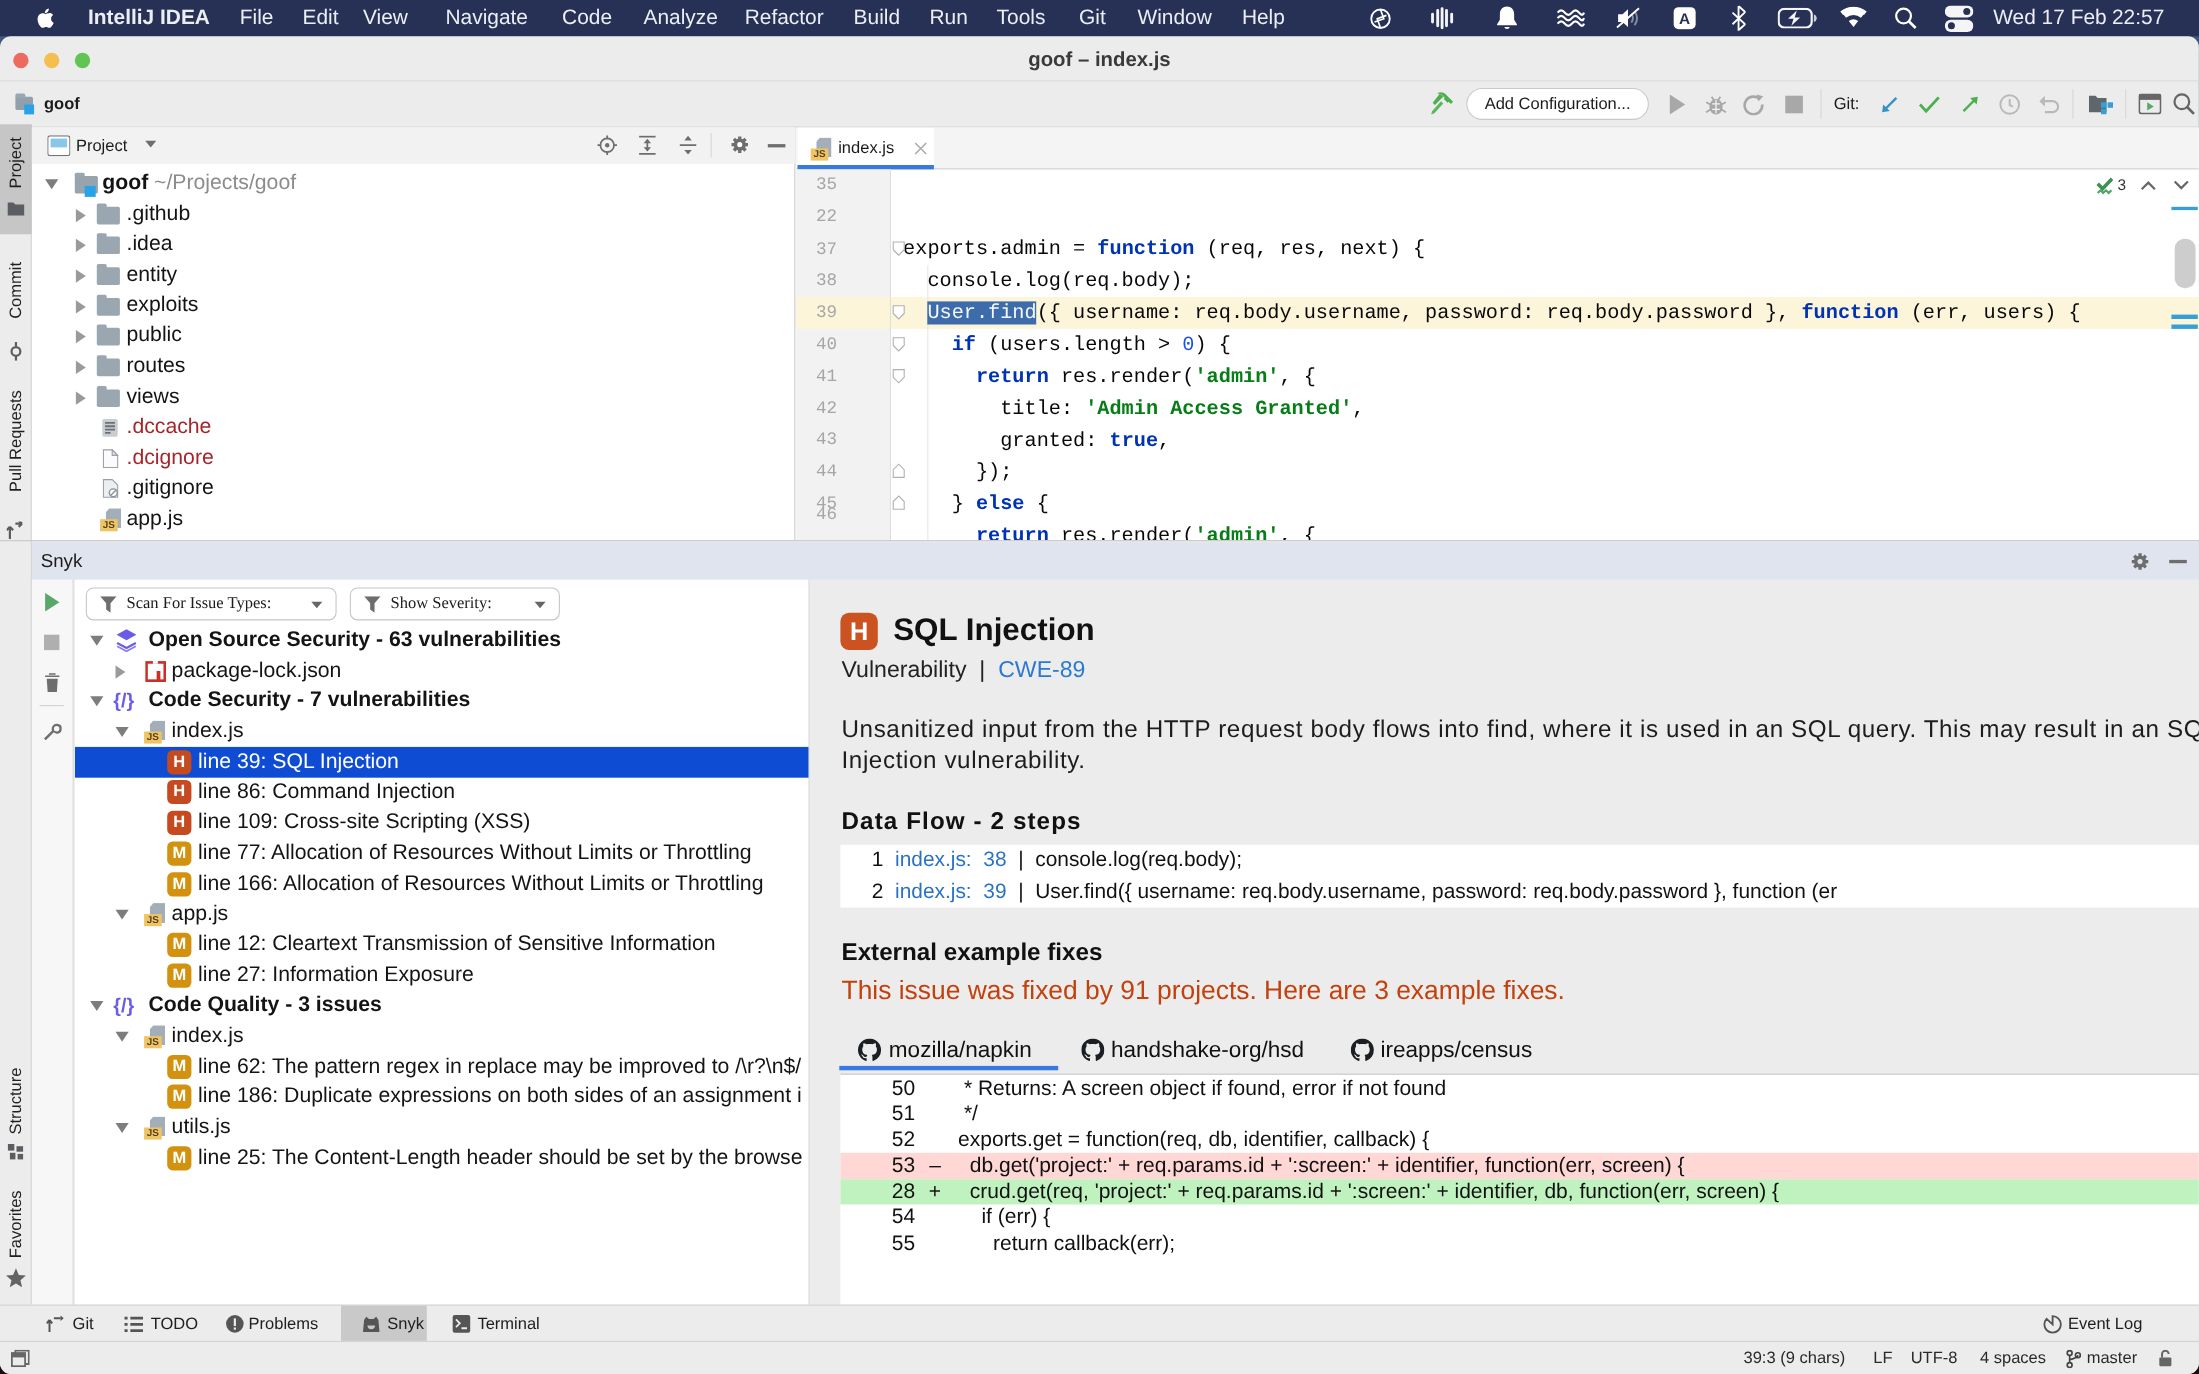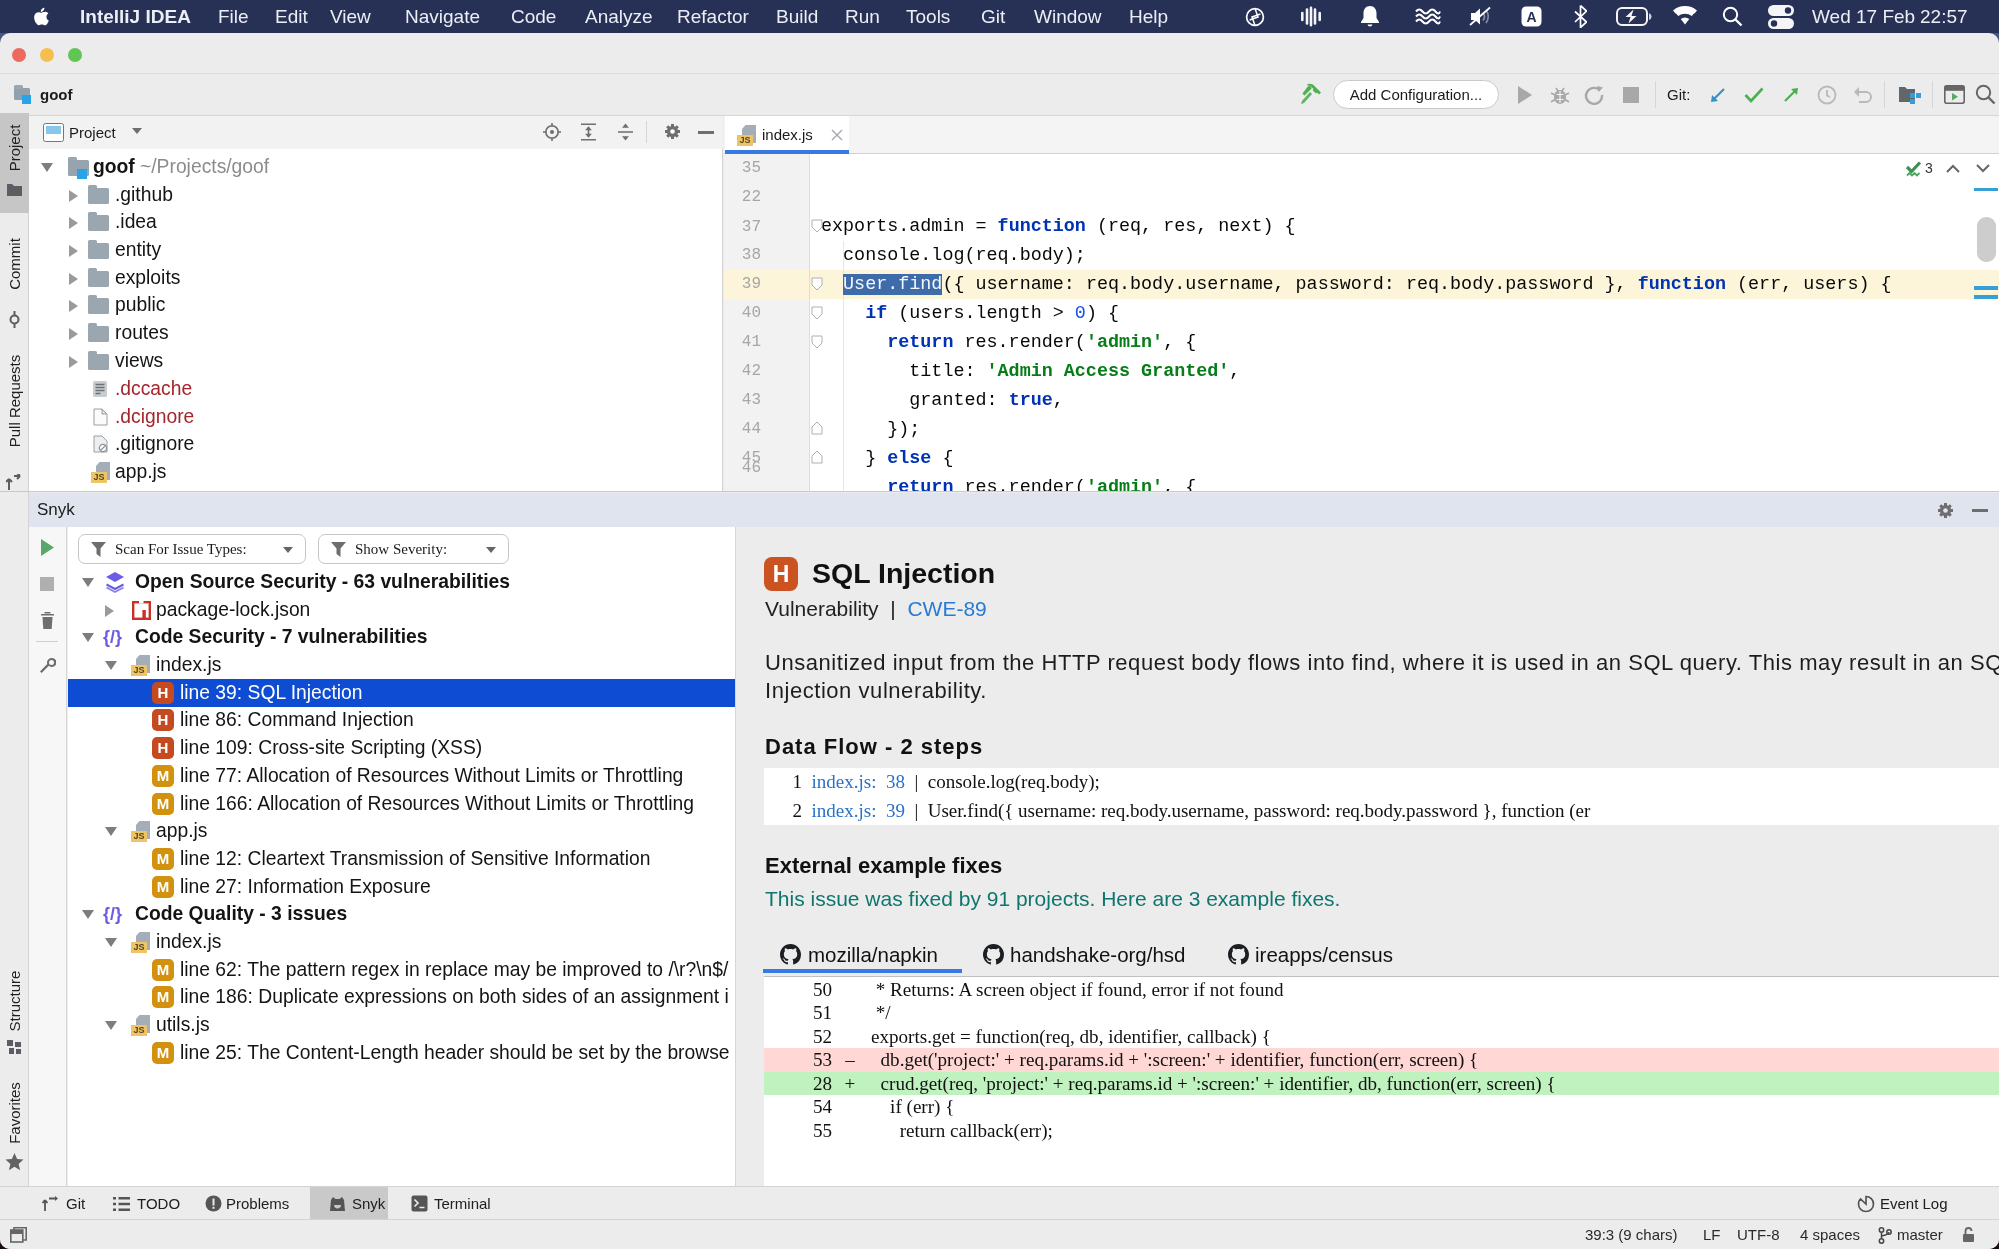--- a/index.html
+++ b/index.html
@@ -1,18 +1,18 @@
 <!DOCTYPE html>
 <html><head>
 <meta charset="utf-8">
 <style>
 * { margin:0; padding:0; box-sizing:border-box; }
 html,body { width:1999px; height:1249px; overflow:hidden; background:#273156; font-family:"Liberation Sans",sans-serif; }
 .abs { position:absolute; }
-.mono { font-family:Liberation Serif, serif; }
+.mono { font-family:Liberation Sans, sans-serif; }
 svg { display:block; }
 
 #menubar { position:absolute; left:0; top:0; width:1999px; height:33px; background:#273156; color:#eceef5; font-size:19px; }
 #menubar .mi { position:absolute; top:0; line-height:33px; white-space:nowrap; }
 
 #window { position:absolute; left:0; top:33px; width:1999px; height:1216px; background:#ececec; border-radius:10px; overflow:hidden; }
 .tl { position:absolute; top:15px; width:14px; height:14px; border-radius:50%; }
 #title { position:absolute; top:0; left:0; width:100%; height:40px; text-align:center; line-height:42px; font-size:18.5px; font-weight:700; color:#3a3a3a; }
 #toolbar { position:absolute; left:0; top:40px; width:1999px; height:43px; border-bottom:1px solid #d6d6d6; }
 
@@ -138,20 +138,21 @@
     </svg>
 </div>
 
 <div style="position:absolute;left:0;top:33px;width:1999px;height:14px;background:#42587e"></div>
 <div style="position:absolute;left:0;top:1235px;width:1999px;height:14px;background:#1c0b0b"></div>
 
 <div id="window">
   <div class="tl" style="left:12px;background:#ed6a5e"></div>
   <div class="tl" style="left:40px;background:#f5bf4f"></div>
   <div class="tl" style="left:68px;background:#61c554"></div>
+  <div id="title">goof – index.js</div>
   <div class="abs" style="left:0;top:40px;width:1999px;height:1px;background:#dcdcdc"></div>
 
   <div id="toolbar">
     <div class="fold" style="left:14px;top:15px;width:16px;height:12px;background:#90a0ad"></div>
     <div class="abs" style="left:22px;top:22px;width:9px;height:9px;background:#29a3e8"></div>
     <span class="abs" style="left:40px;top:0;line-height:43px;font-size:15px;font-weight:700;color:#1c1c1c">goof</span>
 
     <svg class="abs" style="left:1300px;top:10px" width="24" height="24" viewBox="0 0 24 24">
         <path fill="#4caf50" d="M9 2l3 3-7.5 7.5a7 7 0 01-2-2z"></path>
         <path fill="#4caf50" d="M10 9l2 2-8 9-3 1 1-3z" opacity="0.9"></path>
@@ -548,21 +549,21 @@
     <div id="snykdetail">
       <div class="abs" style="left:27px;top:30px;width:34px;height:34px;border-radius:8px;background:#cb5321;color:#fff;font-weight:700;font-size:23px;text-align:center;line-height:34px">H</div>
       <span class="abs" style="left:75px;top:29px;font-size:28.5px;font-weight:700;color:#111;line-height:34px">SQL Injection</span>
       <div class="abs" style="left:28px;top:70px;font-size:21px;color:#222">Vulnerability&nbsp;&nbsp;|&nbsp;&nbsp;<span style="color:#2a7ad2">CWE-89</span></div>
       <div class="abs" style="left:28px;top:122px;font-size:22px;letter-spacing:0.55px;color:#1d1d1d;line-height:28px;white-space:nowrap">Unsanitized input from the HTTP request body flows into find, where it is used in an SQL query. This may result in an SQL<br>Injection vulnerability.</div>
       <div class="abs" style="left:28px;top:207px;font-size:22px;font-weight:700;letter-spacing:1px;color:#111">Data Flow - 2 steps</div>
       <div class="abs" style="left:27px;top:241px;width:1235px;height:57px;background:#fff"></div>
       <div class="abs mono" style="left:55.5px;top:241px;height:28.5px;line-height:28.5px;font-size:19px;color:#111;white-space:pre">1  <span style="color:#2a72c8">index.js:  38</span>  |  console.log(req.body);</div>
       <div class="abs mono" style="left:55.5px;top:269.5px;height:28.5px;line-height:28.5px;font-size:19px;color:#111;white-space:pre">2  <span style="color:#2a72c8">index.js:  39</span>  |  User.find({ username: req.body.username, password: req.body.password }, function (er</div>
       <div class="abs" style="left:28px;top:326px;font-size:22px;font-weight:700;color:#111">External example fixes</div>
-      <div class="abs" style="left:28px;top:360px;font-size:21px;color:#0f766e">This issue was fixed by 91 projects. Here are 3 example fixes.</div>
+      <div class="abs" style="left:28px;top:360px;font-size:24px;color:#c2410c">This issue was fixed by 91 projects. Here are 3 example fixes.</div>
 
       <svg class="abs gh" style="left:43px;top:417px" width="21" height="21" viewBox="0 0 16 16">
           <path fill="#1b1f23" fill-rule="evenodd" d="M8 0C3.58 0 0 3.58 0 8c0 3.54 2.29 6.53 5.47 7.59.4.07.55-.17.55-.38 0-.19-.01-.82-.01-1.49-2.01.37-2.53-.49-2.69-.94-.09-.23-.48-.94-.82-1.13-.28-.15-.68-.52-.01-.53.63-.01 1.08.58 1.23.82.72 1.21 1.87.87 2.33.66.07-.52.28-.87.51-1.07-1.78-.2-3.64-.89-3.64-3.95 0-.87.31-1.59.82-2.15-.08-.2-.36-1.02.08-2.12 0 0 .67-.21 2.2.82.64-.18 1.32-.27 2-.27.68 0 1.36.09 2 .27 1.53-1.04 2.2-.82 2.2-.82.44 1.1.16 1.92.08 2.12.51.56.82 1.27.82 2.15 0 3.07-1.87 3.75-3.65 3.95.29.25.54.73.54 1.48 0 1.07-.01 1.93-.01 2.2 0 .21.15.46.55.38A8.012 8.012 0 0016 8c0-4.42-3.58-8-8-8z"></path>
         </svg>
       <span class="abs" style="left:71px;top:416px;font-size:20.5px;color:#111">mozilla/napkin</span>
       <svg class="abs gh" style="left:246px;top:417px" width="21" height="21" viewBox="0 0 16 16">
           <path fill="#1b1f23" fill-rule="evenodd" d="M8 0C3.58 0 0 3.58 0 8c0 3.54 2.29 6.53 5.47 7.59.4.07.55-.17.55-.38 0-.19-.01-.82-.01-1.49-2.01.37-2.53-.49-2.69-.94-.09-.23-.48-.94-.82-1.13-.28-.15-.68-.52-.01-.53.63-.01 1.08.58 1.23.82.72 1.21 1.87.87 2.33.66.07-.52.28-.87.51-1.07-1.78-.2-3.64-.89-3.64-3.95 0-.87.31-1.59.82-2.15-.08-.2-.36-1.02.08-2.12 0 0 .67-.21 2.2.82.64-.18 1.32-.27 2-.27.68 0 1.36.09 2 .27 1.53-1.04 2.2-.82 2.2-.82.44 1.1.16 1.92.08 2.12.51.56.82 1.27.82 2.15 0 3.07-1.87 3.75-3.65 3.95.29.25.54.73.54 1.48 0 1.07-.01 1.93-.01 2.2 0 .21.15.46.55.38A8.012 8.012 0 0016 8c0-4.42-3.58-8-8-8z"></path>
         </svg>
       <span class="abs" style="left:273px;top:416px;font-size:20.5px;color:#111">handshake-org/hsd</span>
       <svg class="abs gh" style="left:491px;top:417px" width="21" height="21" viewBox="0 0 16 16">

